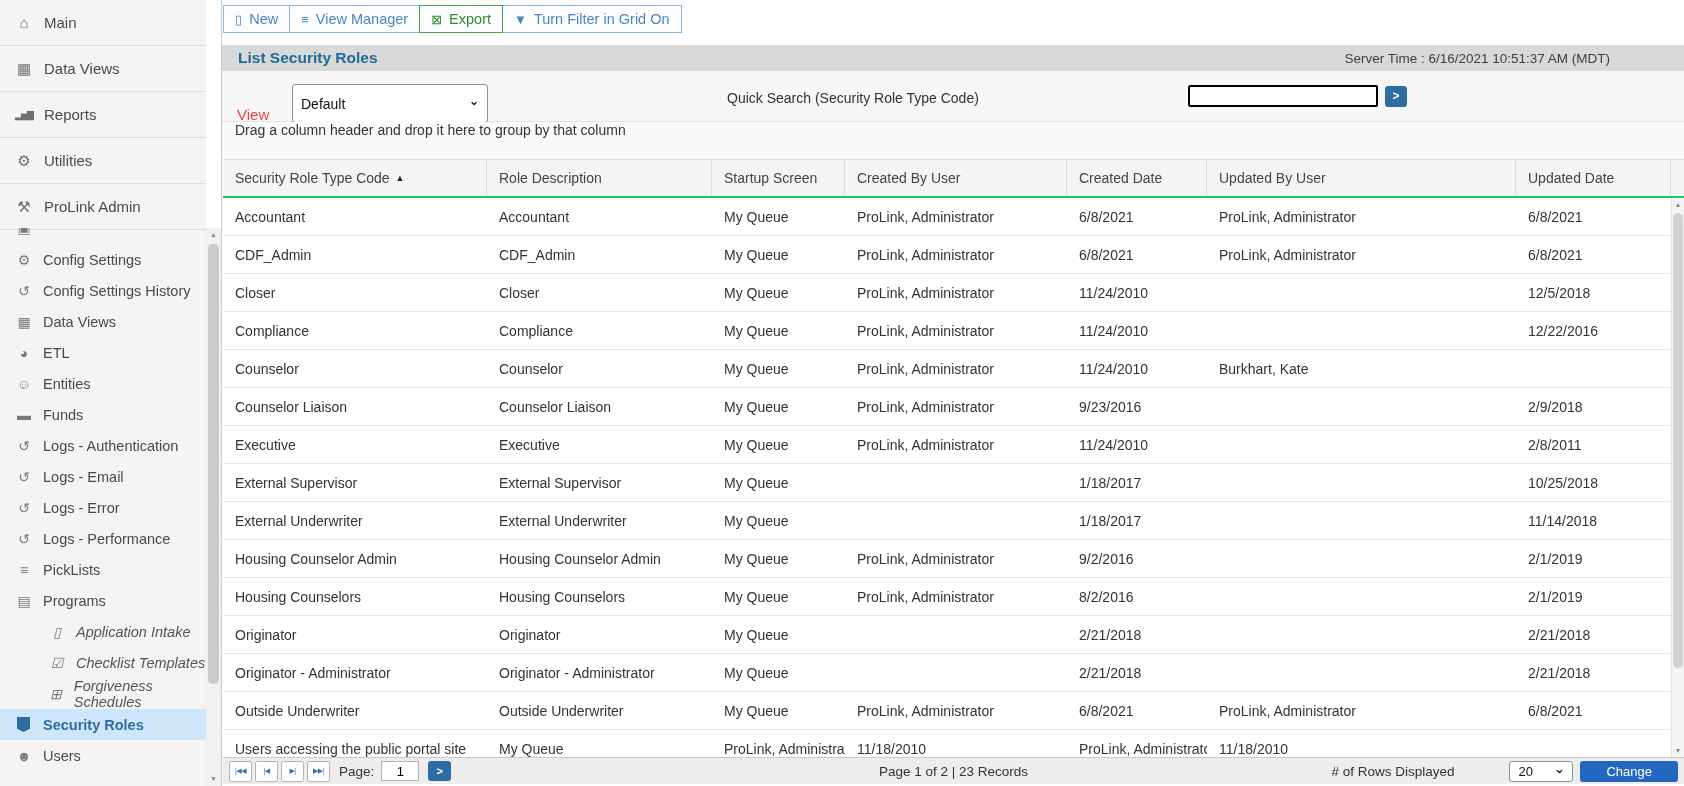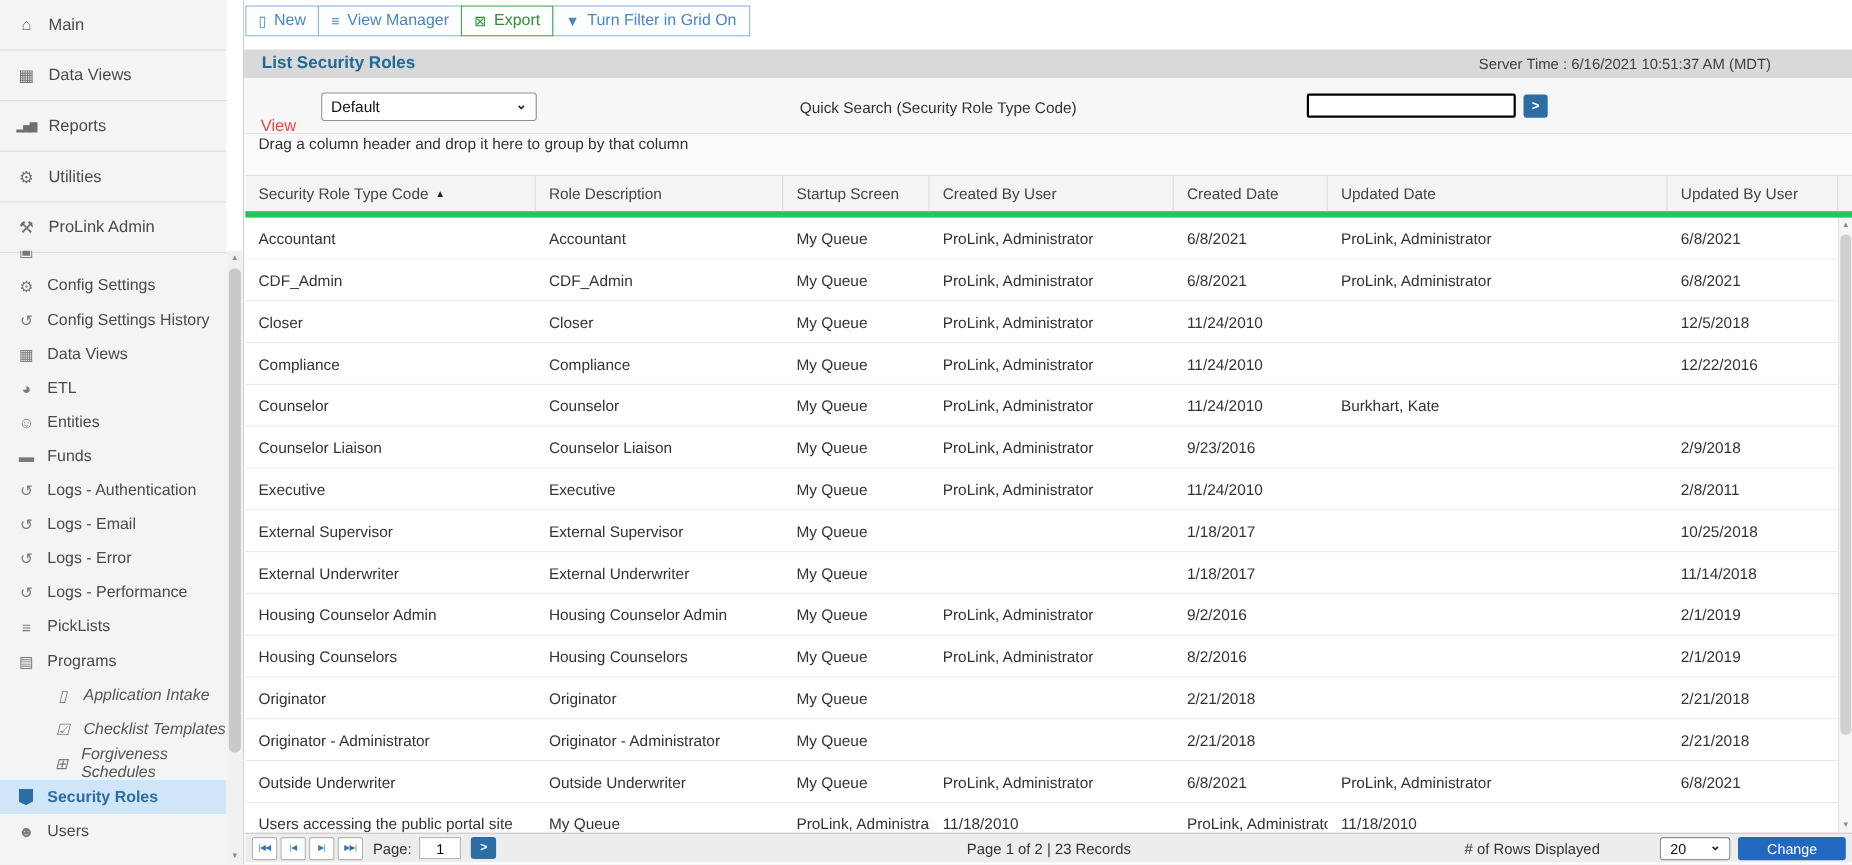--- a/index.html
+++ b/index.html
@@ -52,34 +52,34 @@
     justify-content:space-between; padding:0 74px 0 16px; }
   .page-title { color:#1e6a98; font-size:15.5px; font-weight:600; }
   .server-time { color:#3f3f3f; font-size:13.5px; }
 
   .controls { height:51px; background:#f7f7f7; position:relative; border-bottom:1px solid #e3e3e3; }
   .view-label { position:absolute; left:15px; top:35px; font-size:15px; color:#ef4444; }
   .fake-select { background:#fff; border:1px solid #919191; border-radius:3px; display:flex;
     align-items:center; justify-content:space-between; padding:0 8px; font-size:14px;
     color:#111; cursor:pointer; }
   .chev { font-weight:bold; font-size:12px; margin-top:-5px; color:#222; }
-  .view-select { position:absolute; left:70px; top:13px; width:196px; height:26px;gap:40px; }
+  .view-select { position:absolute; left:70px; top:13px; width:196px; height:39px;gap:40px; }
   .qs-label { position:absolute; left:505px; top:19px; font-size:14px; color:#333; }
   .qs-input { position:absolute; left:966px; top:14px; width:190px; height:22px;
     border:2px solid #000; border-radius:2px; background:#fff; font-size:14px; padding:0 5px;
     font-family:"Liberation Sans",sans-serif; }
   .qs-go { position:absolute; left:1163px; top:15px; width:22px; height:21px; background:#2e6da4;
     color:#fff; border-radius:3px; text-align:center; line-height:21px; font-size:12px;
     font-weight:bold; cursor:pointer; }
 
   .panel { position:absolute; left:1px; top:122px; width:1461px; }
   .group-bar { height:38px; background:#fafafa; border-bottom:1px solid #ddd; display:flex;
     align-items:flex-start; padding-left:12px; font-size:14px; color:#333; }
 
-  .ghead { display:flex; height:38px; background:#f4f4f4; border-bottom:6px solid #22c55e; }
+  .ghead { display:flex; height:38px; background:#f4f4f4; border-bottom:2px solid #22c55e; }
   .hcell { display:flex; align-items:center; padding:0 12px; font-size:14px; color:#444;
     border-right:1px solid #ddd; cursor:pointer; white-space:nowrap; overflow:hidden; }
   .sort { font-size:9px; margin-left:6px; color:#222; }
 
   .ghead > :nth-child(1), .grow > :nth-child(1) { width:264px; }
   .ghead > :nth-child(2), .grow > :nth-child(2) { width:225px; }
   .ghead > :nth-child(3), .grow > :nth-child(3) { width:133px; }
   .ghead > :nth-child(4), .grow > :nth-child(4) { width:222px; }
   .ghead > :nth-child(5), .grow > :nth-child(5) { width:140px; }
   .ghead > :nth-child(6), .grow > :nth-child(6) { width:309px; }
@@ -290,25 +290,25 @@
         </div>
           <div class="hcell" data-name="column-header">
           <span data-name="column-header-label">Created By User</span>
           <span class="sort" data-name="sort-asc-icon"></span>
         </div>
           <div class="hcell" data-name="column-header">
           <span data-name="column-header-label">Created Date</span>
           <span class="sort" data-name="sort-asc-icon"></span>
         </div>
           <div class="hcell" data-name="column-header">
+          <span data-name="column-header-label">Updated By User</span>
+          <span class="sort" data-name="sort-asc-icon"></span>
+        </div>
+          <div class="hcell" data-name="column-header">
           <span data-name="column-header-label">Updated Date</span>
-          <span class="sort" data-name="sort-asc-icon"></span>
-        </div>
-          <div class="hcell" data-name="column-header">
-          <span data-name="column-header-label">Updated By User</span>
           <span class="sort" data-name="sort-asc-icon"></span>
         </div>
         </div>
 
       <div class="gbody" data-name="grid-body">
         <div data-name="grid-rows">
 
         <div class="grow" data-name="table-row">
             <div class="gcell" data-name="cell-security-role-type-code">Accountant</div>
             <div class="gcell" data-name="cell-role-description">Accountant</div>

